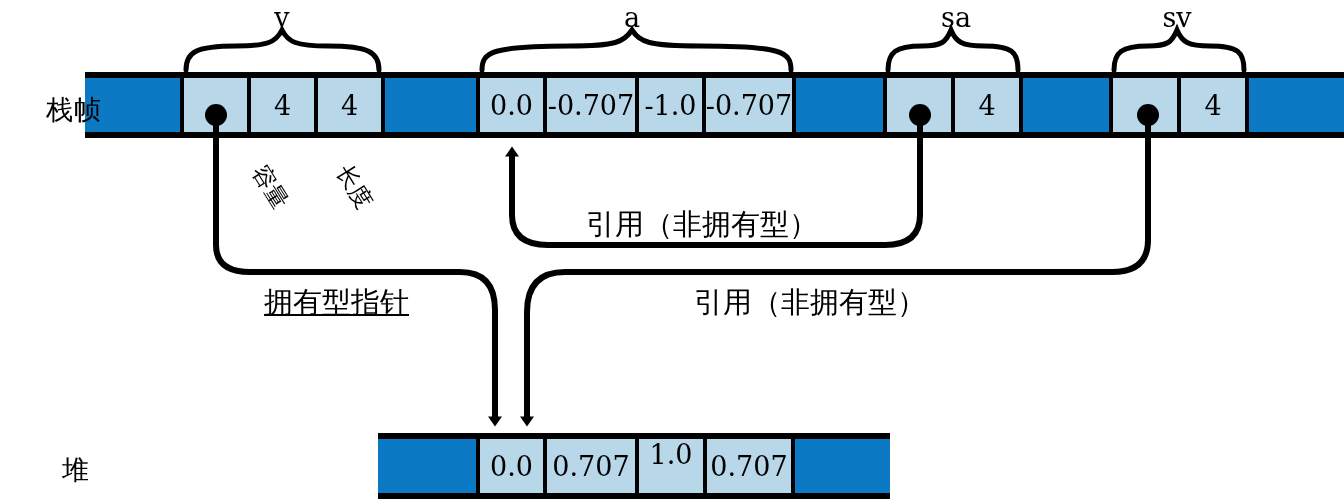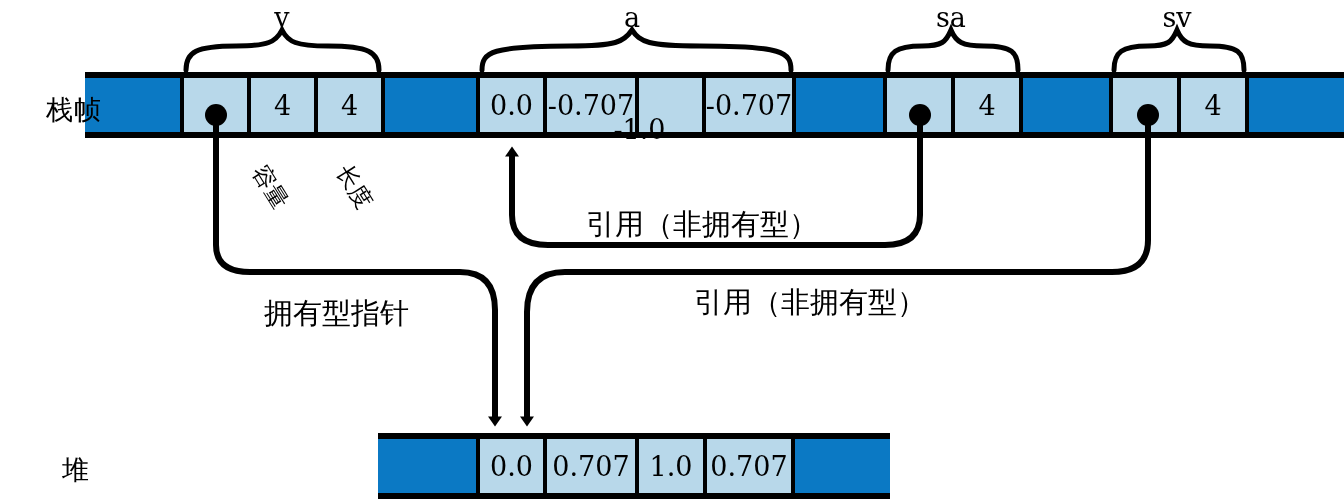--- a/index.html
+++ b/index.html
@@ -111,35 +111,35 @@
 
   <path d="M1148,115 L1148,240 Q1148,272 1112,272 L565,272 Q527,272 527,312 L527,421" fill="none" stroke="#000" stroke-width="6" stroke-linecap="butt" marker-end="url(#arrowDn)"></path>
 </svg>
 
 <div class="row-label" style="left:14px;top:92px;">栈帧</div>
 
 <div class="row-label" style="left:30px;top:452px;">堆</div>
 
 <div class="brace-label" style="left:262px;top:2px;width:40px;">v</div>
 <div class="brace-label" style="left:612px;top:2px;width:40px;">a</div>
-<div class="brace-label" style="left:931px;top:2px;width:40px;">sa</div>
+<div class="brace-label" style="left:931px;top:2px;width:40px;text-align:right;">sa</div>
 <div class="brace-label" style="left:1157px;top:2px;width:40px;">sv</div>
 
 <div class="cellval" style="left:249px;top:92px;width:67px;">4</div>
 <div class="cellval" style="left:316px;top:92px;width:67px;">4</div>
 <div class="cellval" style="left:478px;top:92px;width:67px;">0.0</div>
 <div class="cellval" style="left:545px;top:92px;width:92px;">-0.707</div>
-<div class="cellval" style="left:606px;top:92px;width:67px;margin-top:24px;">-1.0</div>
+<div class="cellval" style="left:637px;top:92px;width:67px;">-1.0</div>
 <div class="cellval" style="left:704px;top:92px;width:90px;">-0.707</div>
 <div class="cellval" style="left:953px;top:92px;width:68px;">4</div>
 <div class="cellval" style="left:1179px;top:92px;width:68px;">4</div>
 
 <div class="cellval" style="left:478px;top:453px;width:67px;">0.0</div>
 <div class="cellval" style="left:545px;top:453px;width:92px;">0.707</div>
-<div class="cellval" style="left:637px;top:453px;width:68px;text-align:center;">1.0</div>
+<div class="cellval" style="left:637px;top:441px;width:68px;text-align:center;">1.0</div>
 <div class="cellval" style="left:705px;top:453px;width:88px;">0.707</div>
 
 <div class="rot" style="left:258px;top:152px;transform:rotate(58deg);">容量</div>
 <div class="rot" style="left:342px;top:152px;transform:rotate(58deg);">长度</div>
 
-<div class="note" style="left:264px;top:294px;">拥有型指针</div>
+<div class="note" style="left:264px;top:283px;text-decoration:underline;">拥有型指针</div>
 <div class="note" style="left:586px;top:205px;">引用（非拥有型）</div>
 <div class="note" style="left:694px;top:283px;">引用（非拥有型）</div>
 
 </body></html>

